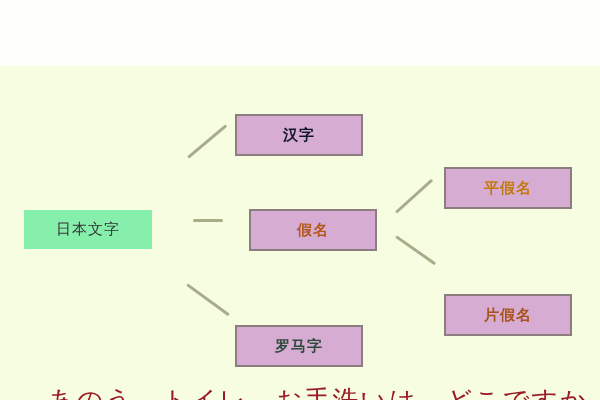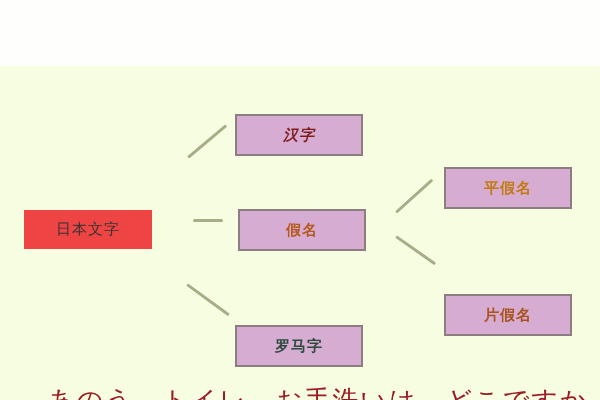--- a/index.html
+++ b/index.html
@@ -1,19 +1,19 @@
 <!DOCTYPE html>
 <html><head>
 <meta charset="utf-8">
 <style>
   html, body { margin: 0; padding: 0; }
   body { width: 600px; height: 400px; position: relative; overflow: hidden; background: #fefefc; font-family: "DejaVu Sans", sans-serif; }
   .top-band { position: absolute; left: 0; top: 0; width: 600px; height: 66px; background: #fefefc; }
   .canvas { position: absolute; left: 0; top: 66px; width: 600px; height: 334px; background: #f7fde1; }
-  .root { position: absolute; left: 24px; top: 210px; width: 128px; height: 39px; background: #ef4444; display: flex; align-items: center; justify-content: center; font-size: 15px; color: #333; letter-spacing: 1px; }
+  .root { position: absolute; left: 24px; top: 210px; width: 128px; height: 39px; background: #86efac; display: flex; align-items: center; justify-content: center; font-size: 15px; color: #333; letter-spacing: 1px; }
   .node { position: absolute; width: 124px; height: 38px; background: #d7acd2; border: 2px solid #8c7d80; display: flex; align-items: center; justify-content: center; font-size: 15px; font-weight: bold; letter-spacing: 1px; box-sizing: content-box; }
   .line { position: absolute; height: 3px; background: #a7ad88; transform-origin: 0 50%; border-radius: 2px; }
   .caption { position: absolute; left: 48px; top: 383px; font-size: 26px; color: #9a1b24; white-space: nowrap; letter-spacing: 2px; }
 </style>
 </head>
 <body>
 
 <div class="top-band"></div>
 <div class="canvas"></div>
 
@@ -22,23 +22,23 @@
 </div>
 
 <div class="line" style="left:188px; top:156px; width:50px; transform: rotate(-40deg);"></div>
 <div class="line" style="left:193px; top:219px; width:30px;"></div>
 <div class="line" style="left:187px; top:283px; width:52px; transform: rotate(36deg);"></div>
 
 <div class="line" style="left:396px; top:211px; width:49px; transform: rotate(-42deg);"></div>
 <div class="line" style="left:396px; top:235px; width:48px; transform: rotate(35deg);"></div>
 
 <div class="node" style="left:235px; top:114px;">
-  <span style="color:#7f1d1d;font-style:italic;">汉字</span>
+  <span style="color:#0f172a;">汉字</span>
 </div>
-<div class="node" style="left:238px; top:209px;">
+<div class="node" style="left:249px; top:209px;">
   <span style="color:#b4581c;">假名</span>
 </div>
 <div class="node" style="left:235px; top:301px;margin-top:24px;">
   <span style="color:#2d4a3c;">罗马字</span>
 </div>
 <div class="node" style="left:444px; top:167px;">
   <span style="color:#c27a12;">平假名</span>
 </div>
 <div class="node" style="left:444px; top:254px;margin-top:40px;">
   <span style="color:#a8521c;">片假名</span>

